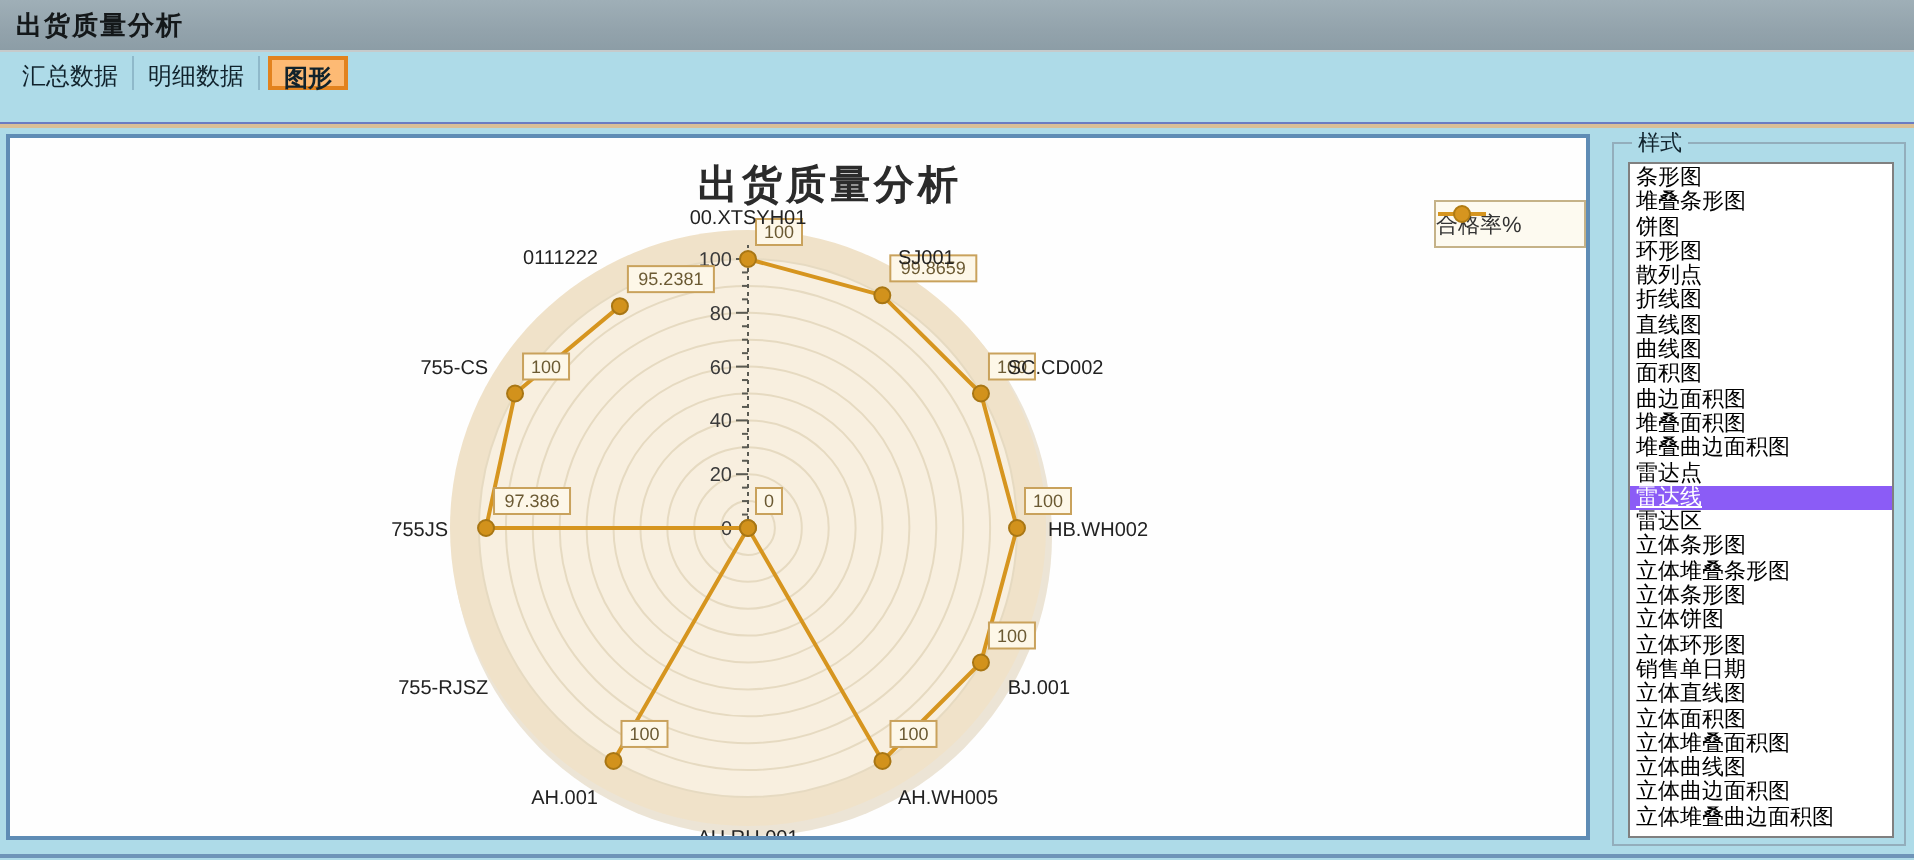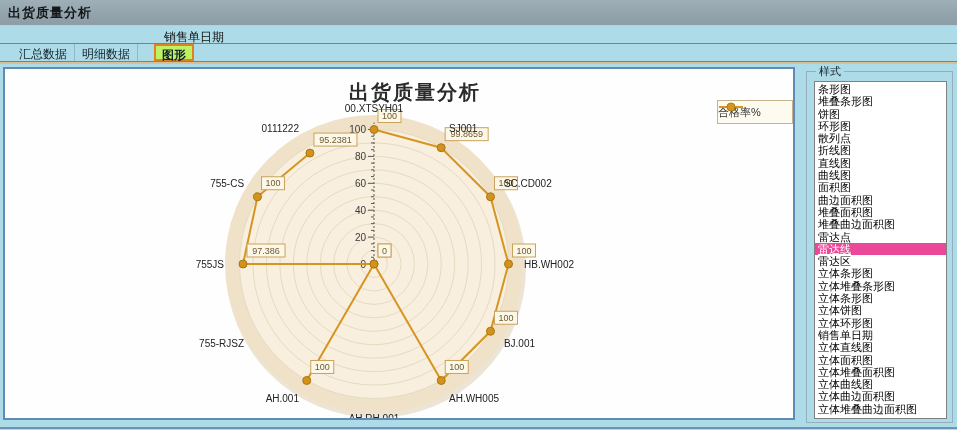--- a/index.html
+++ b/index.html
@@ -19,25 +19,25 @@
     position: absolute; left: 0; top: 27px; width: 957px; height: 16px;
     background: #aedbe8; display: flex; align-items: center;
   }
   .filter-row label { position: absolute; left: 164px; top: 2px; font-size: 12px; color: #111; }
   .filter-row input {
     position: absolute; left: 223px; top: 1px; width: 150px; height: 14px;
     background: #fffef6; border: 1px solid #8593a0; font-size: 11px; padding: 0 2px;
     font-family: "Liberation Sans", sans-serif; color: #111;
   }
   .line-blue-1 { position: absolute; left: 0; top: 43px; width: 957px; height: 1px; background: #6b7cc2; }
-  .tab-row { position: absolute; left: 0; top: 44px; width: 957px; height: 17px; background: #aedbe8; display: flex; align-items: stretch; padding-left: 12px; }
+  .tab-row { position: absolute; left: 0; top: 28px; width: 957px; height: 17px; background: #aedbe8; display: flex; align-items: stretch; padding-left: 4px; }
   .tab { font-size: 12px; color: #10222c; padding: 2px 7px 0 7px; border-right: 1px solid #8fb9ca; cursor: default; }
   .tab.selected {
-    border: 2px solid #e2821e; border-right: 2px solid #e2821e; background: #bef264;
-    font-weight: bold; padding: 1px 6px 0 6px; margin-left: 16px;
+    border: 2px solid #e2821e; border-right: 2px solid #e2821e; background: #fdba74;
+    font-weight: bold; padding: 1px 6px 0 6px; margin-left: 4px;
   }
   .line-blue-2 { position: absolute; left: 0; top: 61px; width: 957px; height: 1px; background: #6b7cc2; }
   .line-tan  { position: absolute; left: 0; top: 62px; width: 957px; height: 2px; background: #d9bf97; }
 
   .content { position: absolute; left: 0; top: 64px; width: 957px; height: 363px; background: #aedbe8; }
 
   .chart-panel {
     position: absolute; left: 3px; top: 3px; width: 792px; height: 353px;
     background: #fefefe; border: 2px solid #5f8cb5;
   }
@@ -53,21 +53,21 @@
   .style-fieldset {
     position: absolute; left: 806px; top: 0px; width: 147px; height: 359px;
     border: 1px solid #93aebc; padding: 2px 4px 6px 7px;
   }
   .style-fieldset legend { font-size: 11px; color: #10222c; padding: 0 3px; margin-left: 2px; }
   .style-list {
     width: 133px; height: 338px; background: #ffffff; border: 1px solid #808080;
     overflow: hidden; padding: 1px 0 0 0;
   }
   .style-item { font-size: 11px; line-height: 12.3px; color: #000; padding-left: 3px; white-space: nowrap; cursor: default; }
-  .style-item.selected { background: #ec4899; color: #fff; text-decoration: underline; }
+  .style-item.selected { background: #8b5cf6; color: #fff; text-decoration: underline; }
 
   .bottom-border { position: absolute; left: 0; top: 427px; width: 957px; height: 2px; background: #6e94b8; }
 </style>
 </head>
 <body>
 
 <div class="window">
 
   <div class="titlebar">
     <span>出货质量分析</span>

